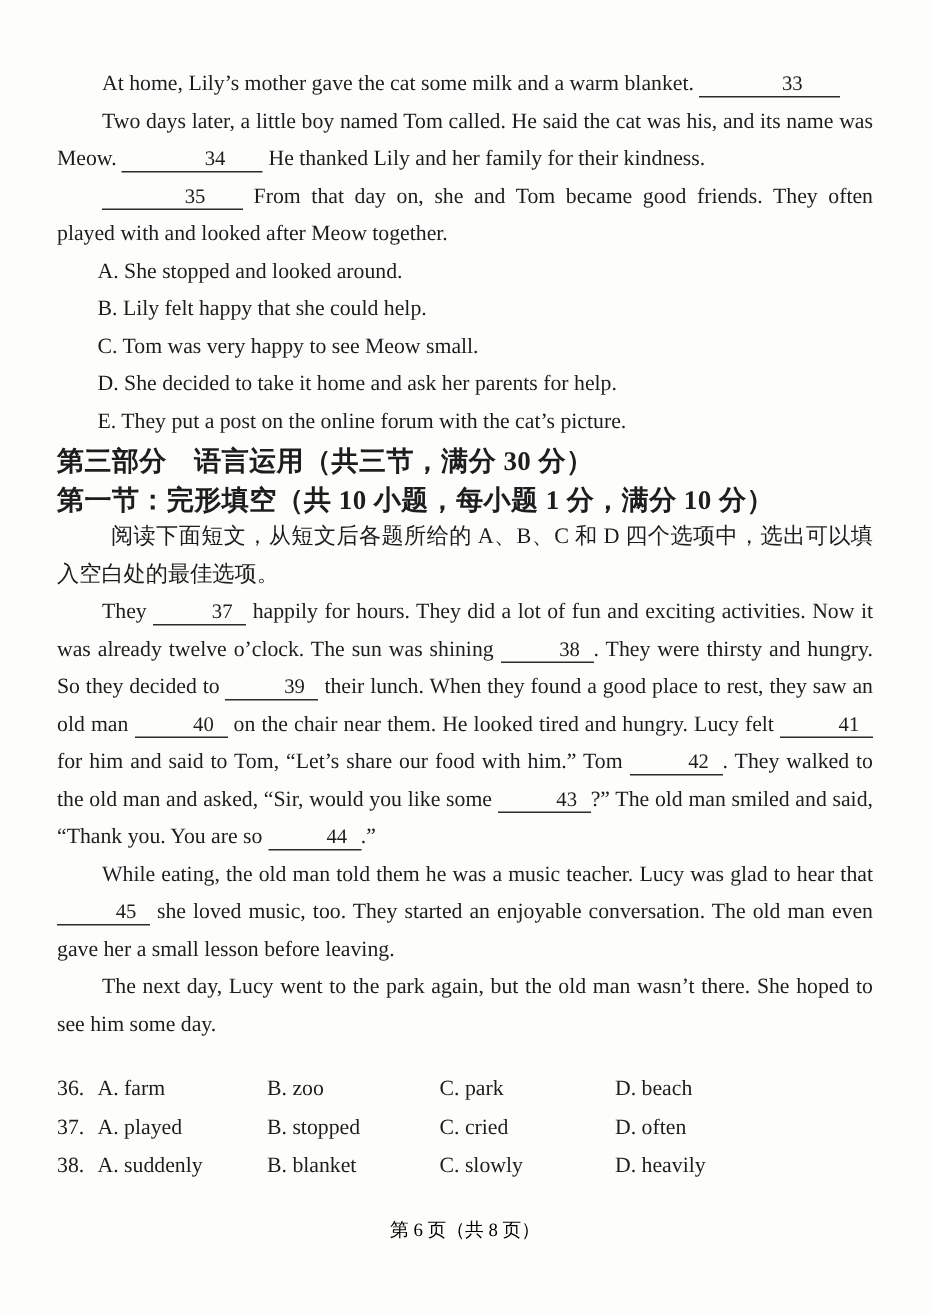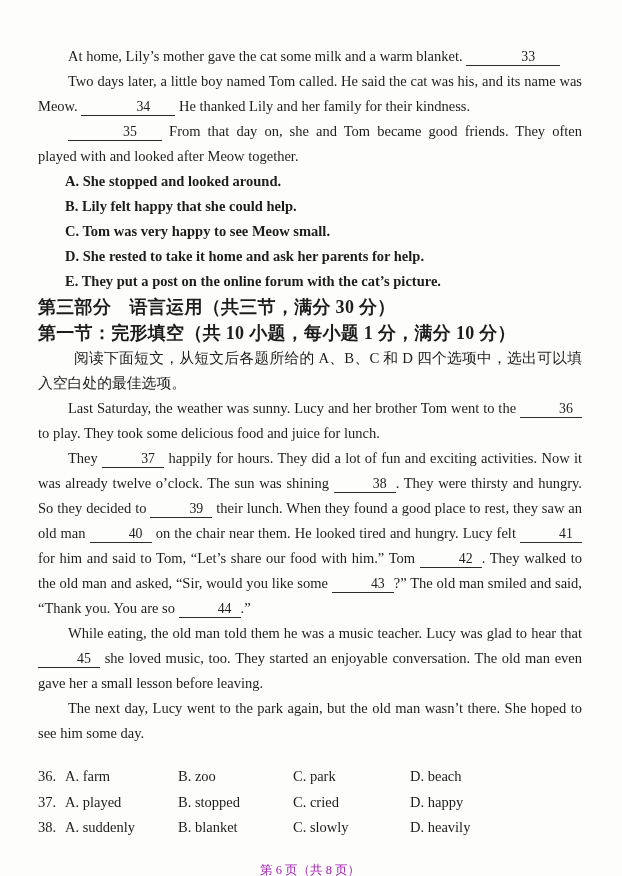--- a/index.html
+++ b/index.html
@@ -19,21 +19,20 @@
     text-align:justify;
     text-indent:30px;
     line-height:25px;
   }
   .choices{margin:0;padding:0;}
   .choice{
     margin:0;
     padding-left:27px;
     line-height:25px;
     text-align:left;
-    font-weight:bold;
   }
   .cn{
     font-family:"Liberation Serif","DejaVu Serif",serif;
   }
   .part-heading{
     margin:0;
     font-size:18px;
     font-weight:bold;
     line-height:26px;
     letter-spacing:.3px;
@@ -64,67 +63,66 @@
   .qnum{width:27px;flex:0 0 auto;}
   .qopt-a{width:113px;flex:0 0 auto;}
   .qopt-b{width:115px;flex:0 0 auto;}
   .qopt-c{width:117px;flex:0 0 auto;}
   .qopt-d{flex:1 1 auto;}
   .footer{
     margin-top:19px;
     text-align:center;
     font-size:12.5px;
     line-height:20px;
-    color:#a21caf;
+    color:#000000;
   }
 </style>
 </head>
 <body>
 
 <div class="page">
 
   <div class="sec-reading">
     <p class="para">At home, Lily’s mother gave the cat some milk and a warm blanket. <span class="blank">33</span></p>
     <p class="para">Two days later, a little boy named Tom called. He said the cat was his, and its name was Meow. <span class="blank">34</span>  He thanked Lily and her family for their kindness.</p>
     <p class="para"><span class="blank">35</span> From that day on, she and Tom became good friends. They often played with and looked after Meow together.</p>
 
     <div class="choices">
       <p class="choice">A. She stopped and looked around.</p>
       <p class="choice">B. Lily felt happy that she could help.</p>
       <p class="choice">C. Tom was very happy to see Meow small.</p>
-      <p class="choice">D. She rested to take it home and ask her parents for help.</p>
+      <p class="choice">D. She decided to take it home and ask her parents for help.</p>
       <p class="choice">E. They put a post on the online forum with the cat’s picture.</p>
     </div>
   </div>
 
   <p class="part-heading cn">第三部分　语言运用（共三节，满分 30 分）</p>
   <p class="part-heading cn">第一节：完形填空（共 10 小题，每小题 1 分，满分 10 分）</p>
   <p class="instr cn">阅读下面短文，从短文后各题所给的 A、B、C 和 D 四个选项中，选出可以填入空白处的最佳选项。</p>
 
   <div class="sec-cloze">
-    <p class="para">Last Saturday, the weather was sunny. Lucy and her brother Tom went to the <span class="blank">36</span> to play. They took some delicious food and juice for lunch.</p>
     <p class="para">They <span class="blank">37</span> happily for hours. They did a lot of fun and exciting activities. Now it was already twelve o’clock. The sun was shining <span class="blank">38</span>. They were thirsty and hungry. So they decided to <span class="blank">39</span> their lunch. When they found a good place to rest, they saw an old man <span class="blank">40</span> on the chair near them. He looked tired and hungry. Lucy felt <span class="blank">41</span> for him and said to Tom, “Let’s share our food with him.” Tom <span class="blank">42</span>. They walked to the old man and asked, “Sir, would you like some <span class="blank">43</span>?” The old man smiled and said, “Thank you. You are so <span class="blank">44</span>.”</p>
     <p class="para">While eating, the old man told them he was a music teacher. Lucy was glad to hear that <span class="blank">45</span> she loved music, too. They started an enjoyable conversation. The old man even gave her a small lesson before leaving.</p>
     <p class="para">The next day, Lucy went to the park again, but the old man wasn’t there. She hoped to see him some day.</p>
   </div>
 
   <div class="questions">
     <div class="qrow">
       <span class="qnum">36.</span>
       <span class="qopt-a">A. farm</span>
       <span class="qopt-b">B. zoo</span>
       <span class="qopt-c">C. park</span>
       <span class="qopt-d">D. beach</span>
     </div>
     <div class="qrow">
       <span class="qnum">37.</span>
       <span class="qopt-a">A. played</span>
       <span class="qopt-b">B. stopped</span>
       <span class="qopt-c">C. cried</span>
-      <span class="qopt-d">D. happy</span>
+      <span class="qopt-d">D. often</span>
     </div>
     <div class="qrow">
       <span class="qnum">38.</span>
       <span class="qopt-a">A. suddenly</span>
       <span class="qopt-b">B. blanket</span>
       <span class="qopt-c">C. slowly</span>
       <span class="qopt-d">D. heavily</span>
     </div>
   </div>
 

